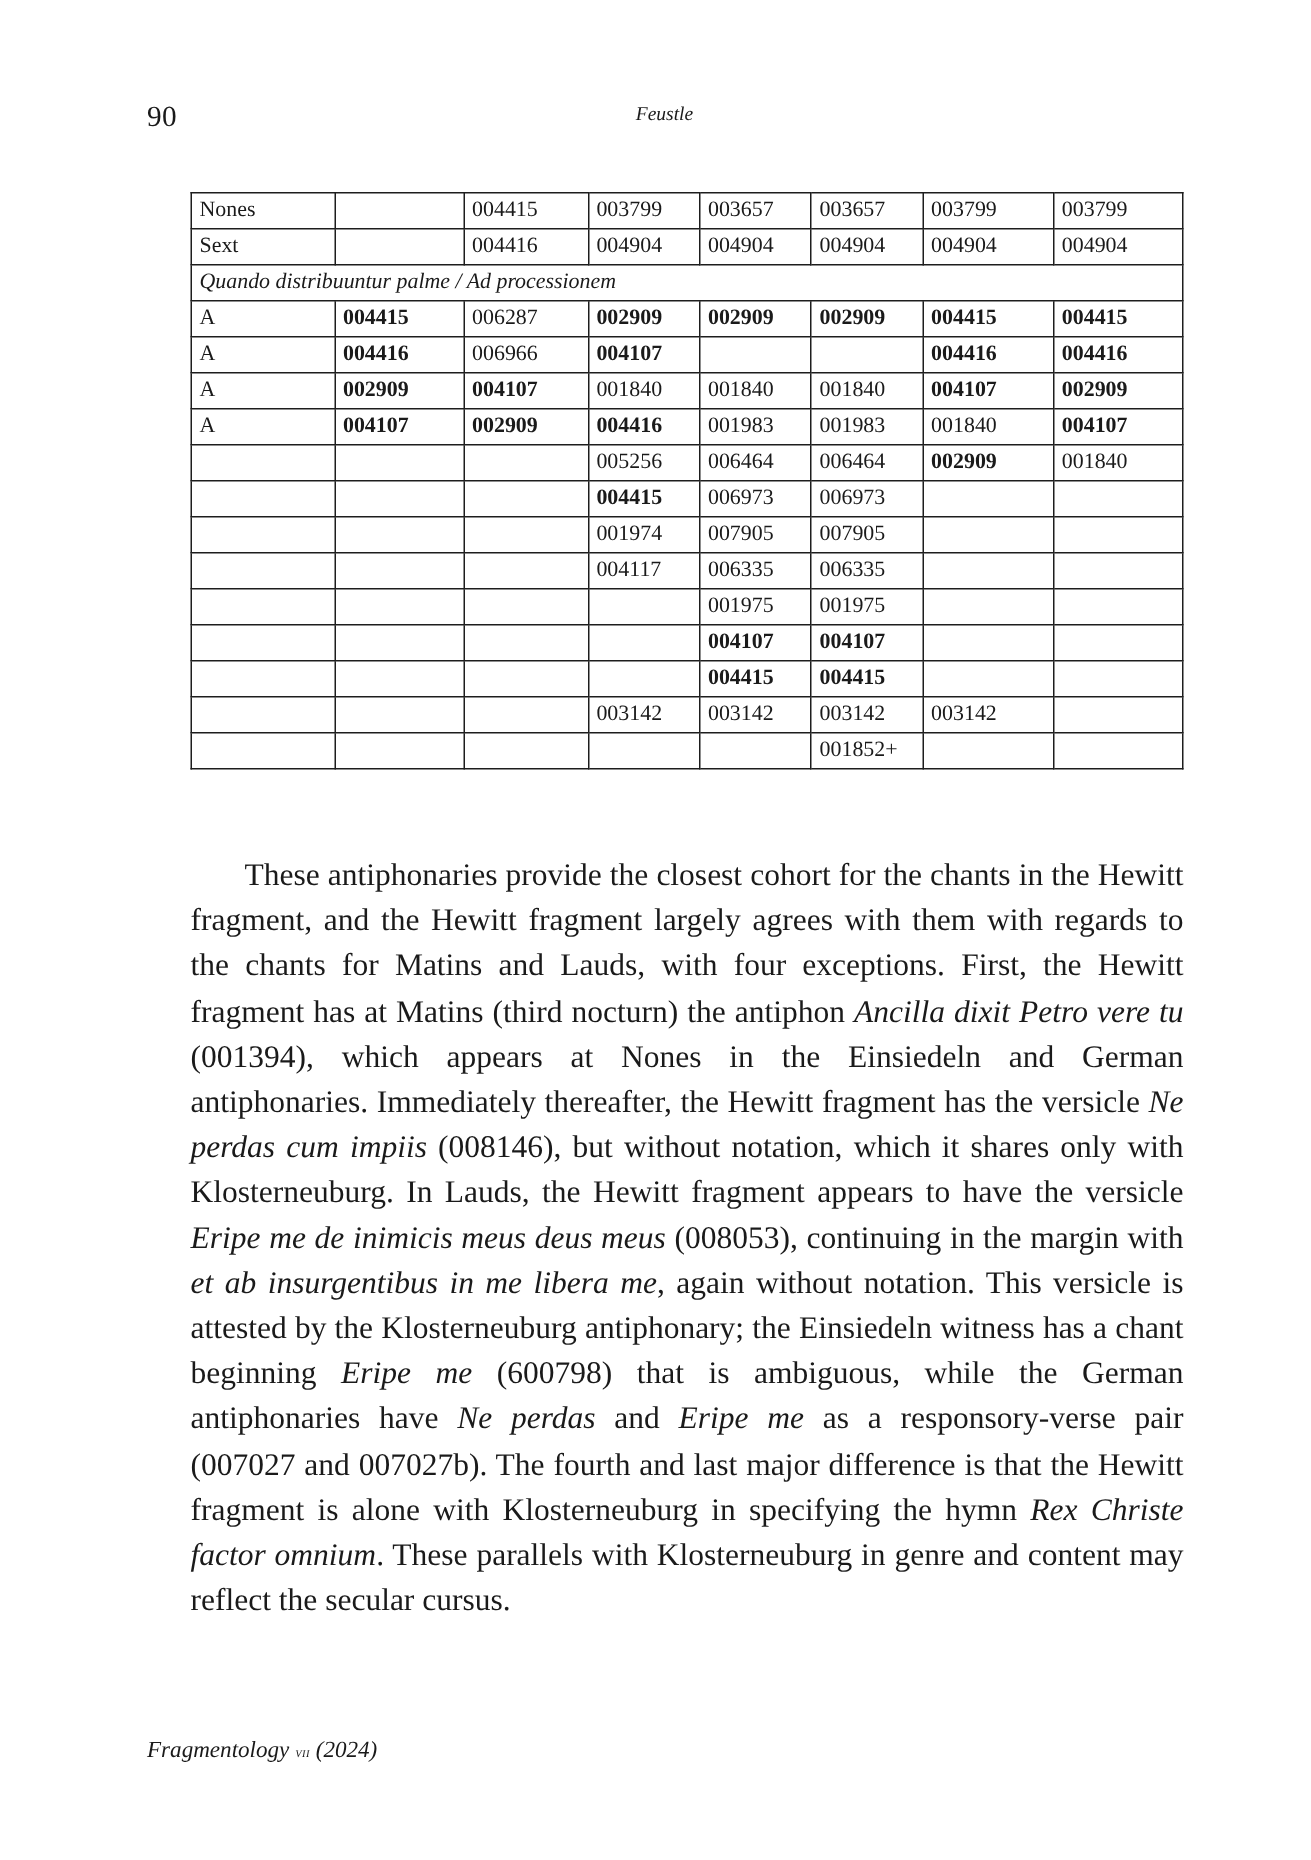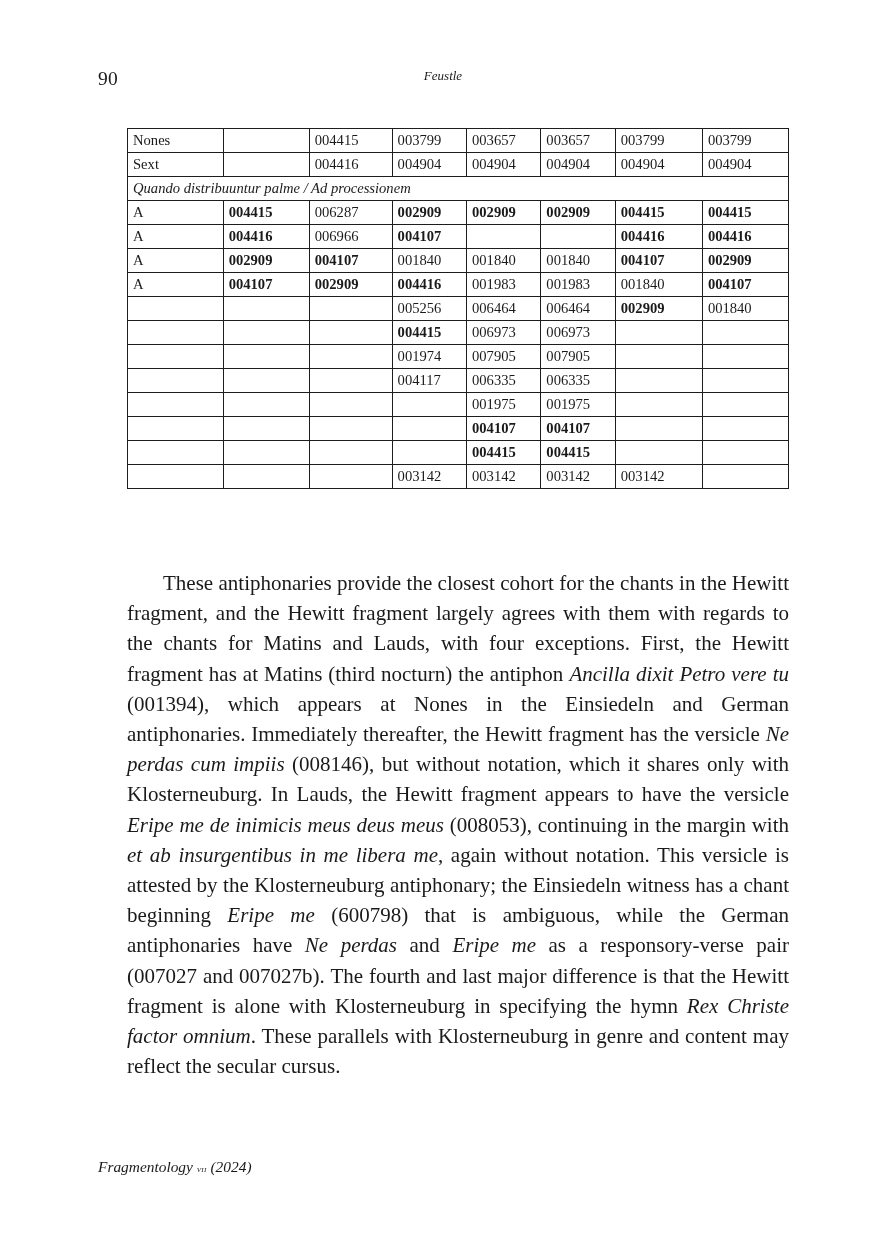--- a/index.html
+++ b/index.html
@@ -279,20 +279,30 @@
           <tr>
             <td></td>
             <td></td>
             <td></td>
             <td>003142</td>
             <td>003142</td>
             <td>003142</td>
             <td>003142</td>
             <td></td>
           </tr>
+          <tr>
+            <td></td>
+            <td></td>
+            <td></td>
+            <td></td>
+            <td></td>
+            <td>001852+</td>
+            <td></td>
+            <td></td>
+          </tr>
         </tbody>
     </table>
   </div>
 
   <div class="bodytext">
     <p id="main-paragraph">These antiphonaries provide the closest cohort for the chants in the Hewitt fragment, and the Hewitt fragment largely agrees with them with regards to the chants for Matins and Lauds, with four exceptions. First, the Hewitt fragment has at Matins (third nocturn) the antiphon <i>Ancilla dixit Petro vere tu</i> (001394), which appears at Nones in the Einsiedeln and German antiphonaries. Immediately thereafter, the Hewitt fragment has the versicle <i>Ne perdas cum impiis</i> (008146), but without notation, which it shares only with Klosterneuburg. In Lauds, the Hewitt fragment appears to have the versicle <i>Eripe me de inimicis meus deus meus</i> (008053), continuing in the margin with <i>et ab insurgentibus in me libera me</i>, again without notation. This versicle is attested by the Klosterneuburg antiphonary; the Einsiedeln witness has a chant beginning <i>Eripe me</i> (600798) that is ambiguous, while the German antiphonaries have <i>Ne perdas</i> and <i>Eripe me</i> as a responsory-verse pair (007027 and 007027b). The fourth and last major difference is that the Hewitt fragment is alone with Klosterneuburg in specifying the hymn <i>Rex Christe factor omnium</i>. These parallels with Klosterneuburg in genre and content may reflect the secular cursus.</p>
   </div>
 
   <div class="footer">
     <span>Fragmentology</span>

